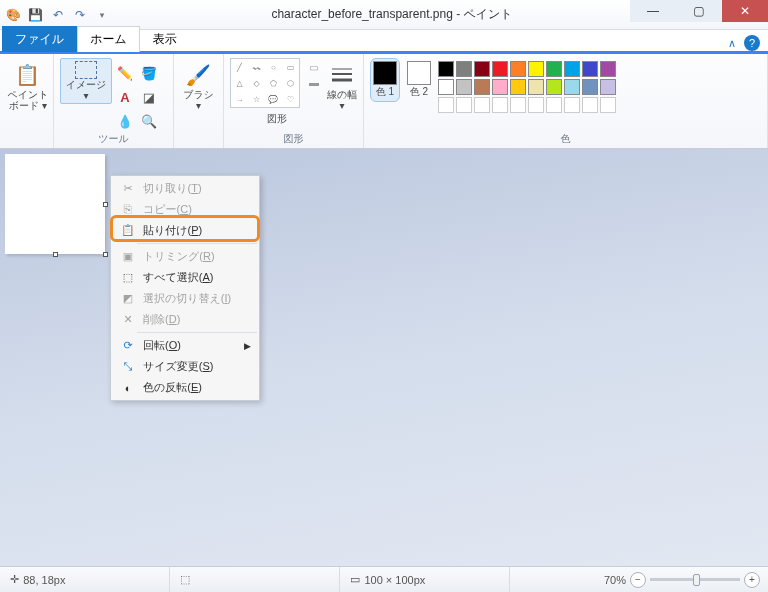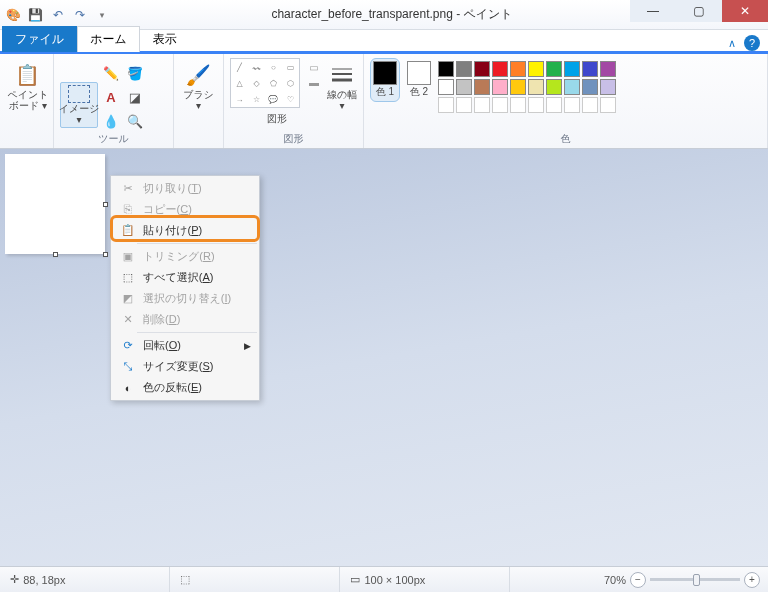--- a/index.html
+++ b/index.html
@@ -106,21 +106,21 @@
         <div class="bicon">📋</div>
         <div class="btxt">ペイント
 ボード ▾</div>
       </div>
     </div>
     <div class="glabel">&nbsp;</div>
   </div>
 
   <div class="group" style="width:120px;">
     <div class="gbody">
-      <div class="bigbtn sel" style="width:38px;margin-top:24px;">
+      <div class="bigbtn sel" style="width:52px;">
         <div class="bicon" style="border:1px dashed #4a72a8;width:22px;height:18px;"></div>
         <div class="btxt">イメージ
 ▾</div>
       </div>
       <div class="smallicons">
         <div class="si">✏️</div>
         <div class="si">🪣</div>
         <div class="si" style="color:#b33;font-weight:bold;">A</div>
         <div class="si">◪</div>
         <div class="si">💧</div>

